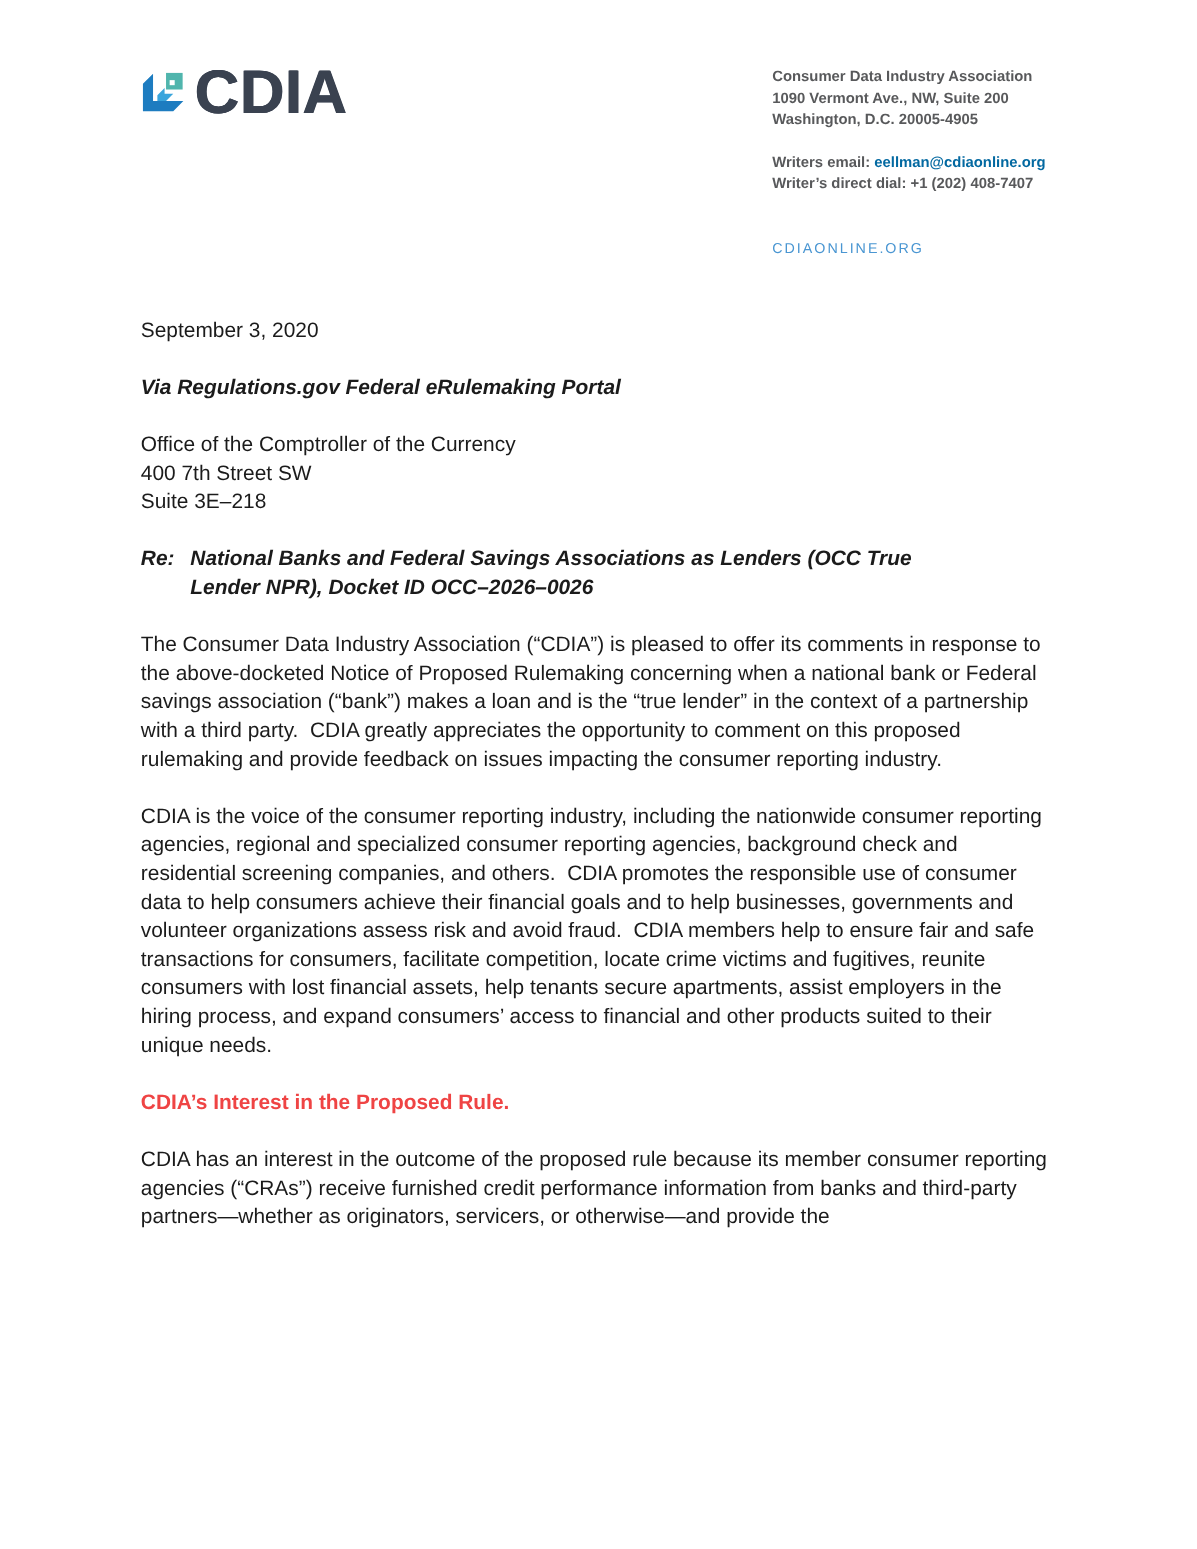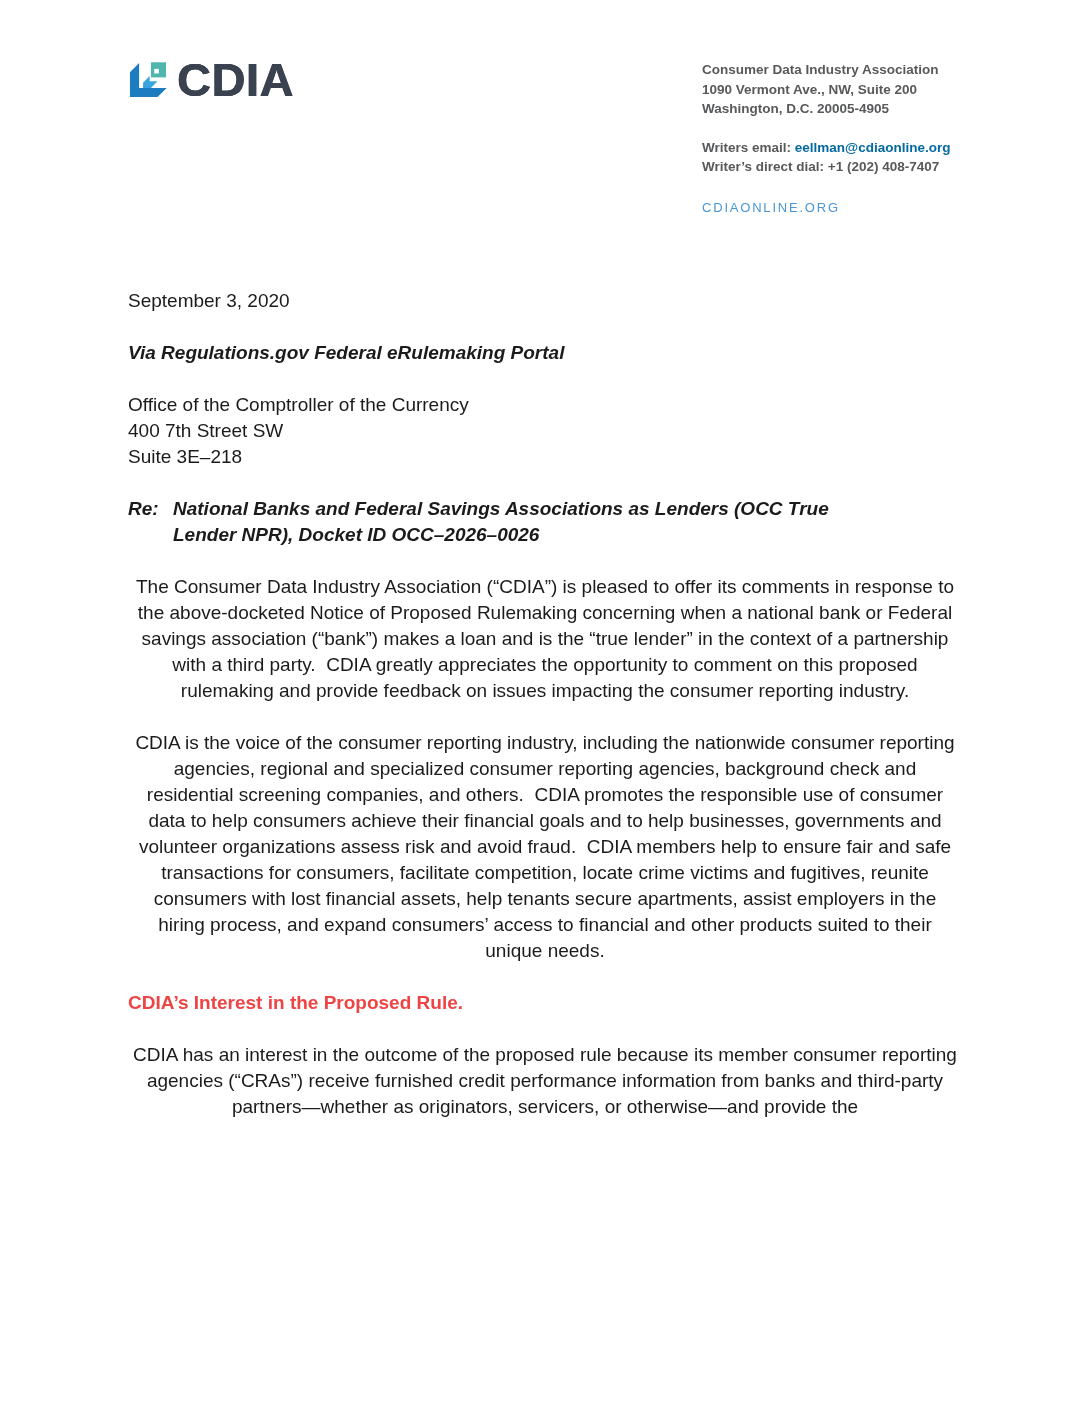--- a/index.html
+++ b/index.html
@@ -20,21 +20,21 @@
   .logo {
     position: absolute;
     left: 126px;
     top: 56px;
     display: flex;
     align-items: center;
     gap: 9px;
   }
   .logo-icon { display: block; }
   .wordmark {
-    font-size: 47px;
+    font-size: 56px;
     font-weight: 900;
     letter-spacing: 0.5px;
     color: #3a4250;
     line-height: 1;
     text-shadow: 0.6px 0 0 #3a4250, -0.3px 0 0 #3a4250;
   }
 
   .org-block {
     position: absolute;
     left: 702px;
@@ -45,42 +45,42 @@
     color: #58595b;
   }
   .org-contact-group { margin-top: 19px; }
   .email-link {
     color: #0369a1;
     text-decoration: none;
     cursor: pointer;
   }
   .website-link {
     display: inline-block;
-    margin-top: 21px;
+    margin-top: 39px;
     color: #4a96d2;
     font-weight: 400;
     font-size: 13px;
     letter-spacing: 1.8px;
     text-decoration: none;
     cursor: pointer;
   }
 
   
   .letter-content {
     position: absolute;
     left: 128px;
     top: 288px;
     width: 834px;
     font-size: 19px;
     line-height: 26px;
     color: #1b1b1b;
   }
   .letter-content p,
   .letter-content .block { margin: 0 0 26px 0; }
-  .para { white-space: pre-wrap; text-align: center; }
+  .para { white-space: pre-wrap; }
   .bold-italic { font-weight: 700; font-style: italic; }
   .recipient-line { line-height: 26px; }
   .re-block {
     display: flex;
     margin-left: 65px;
   }
   .re-label {
     flex: 0 0 45px;
     font-weight: 700;
     font-style: italic;

